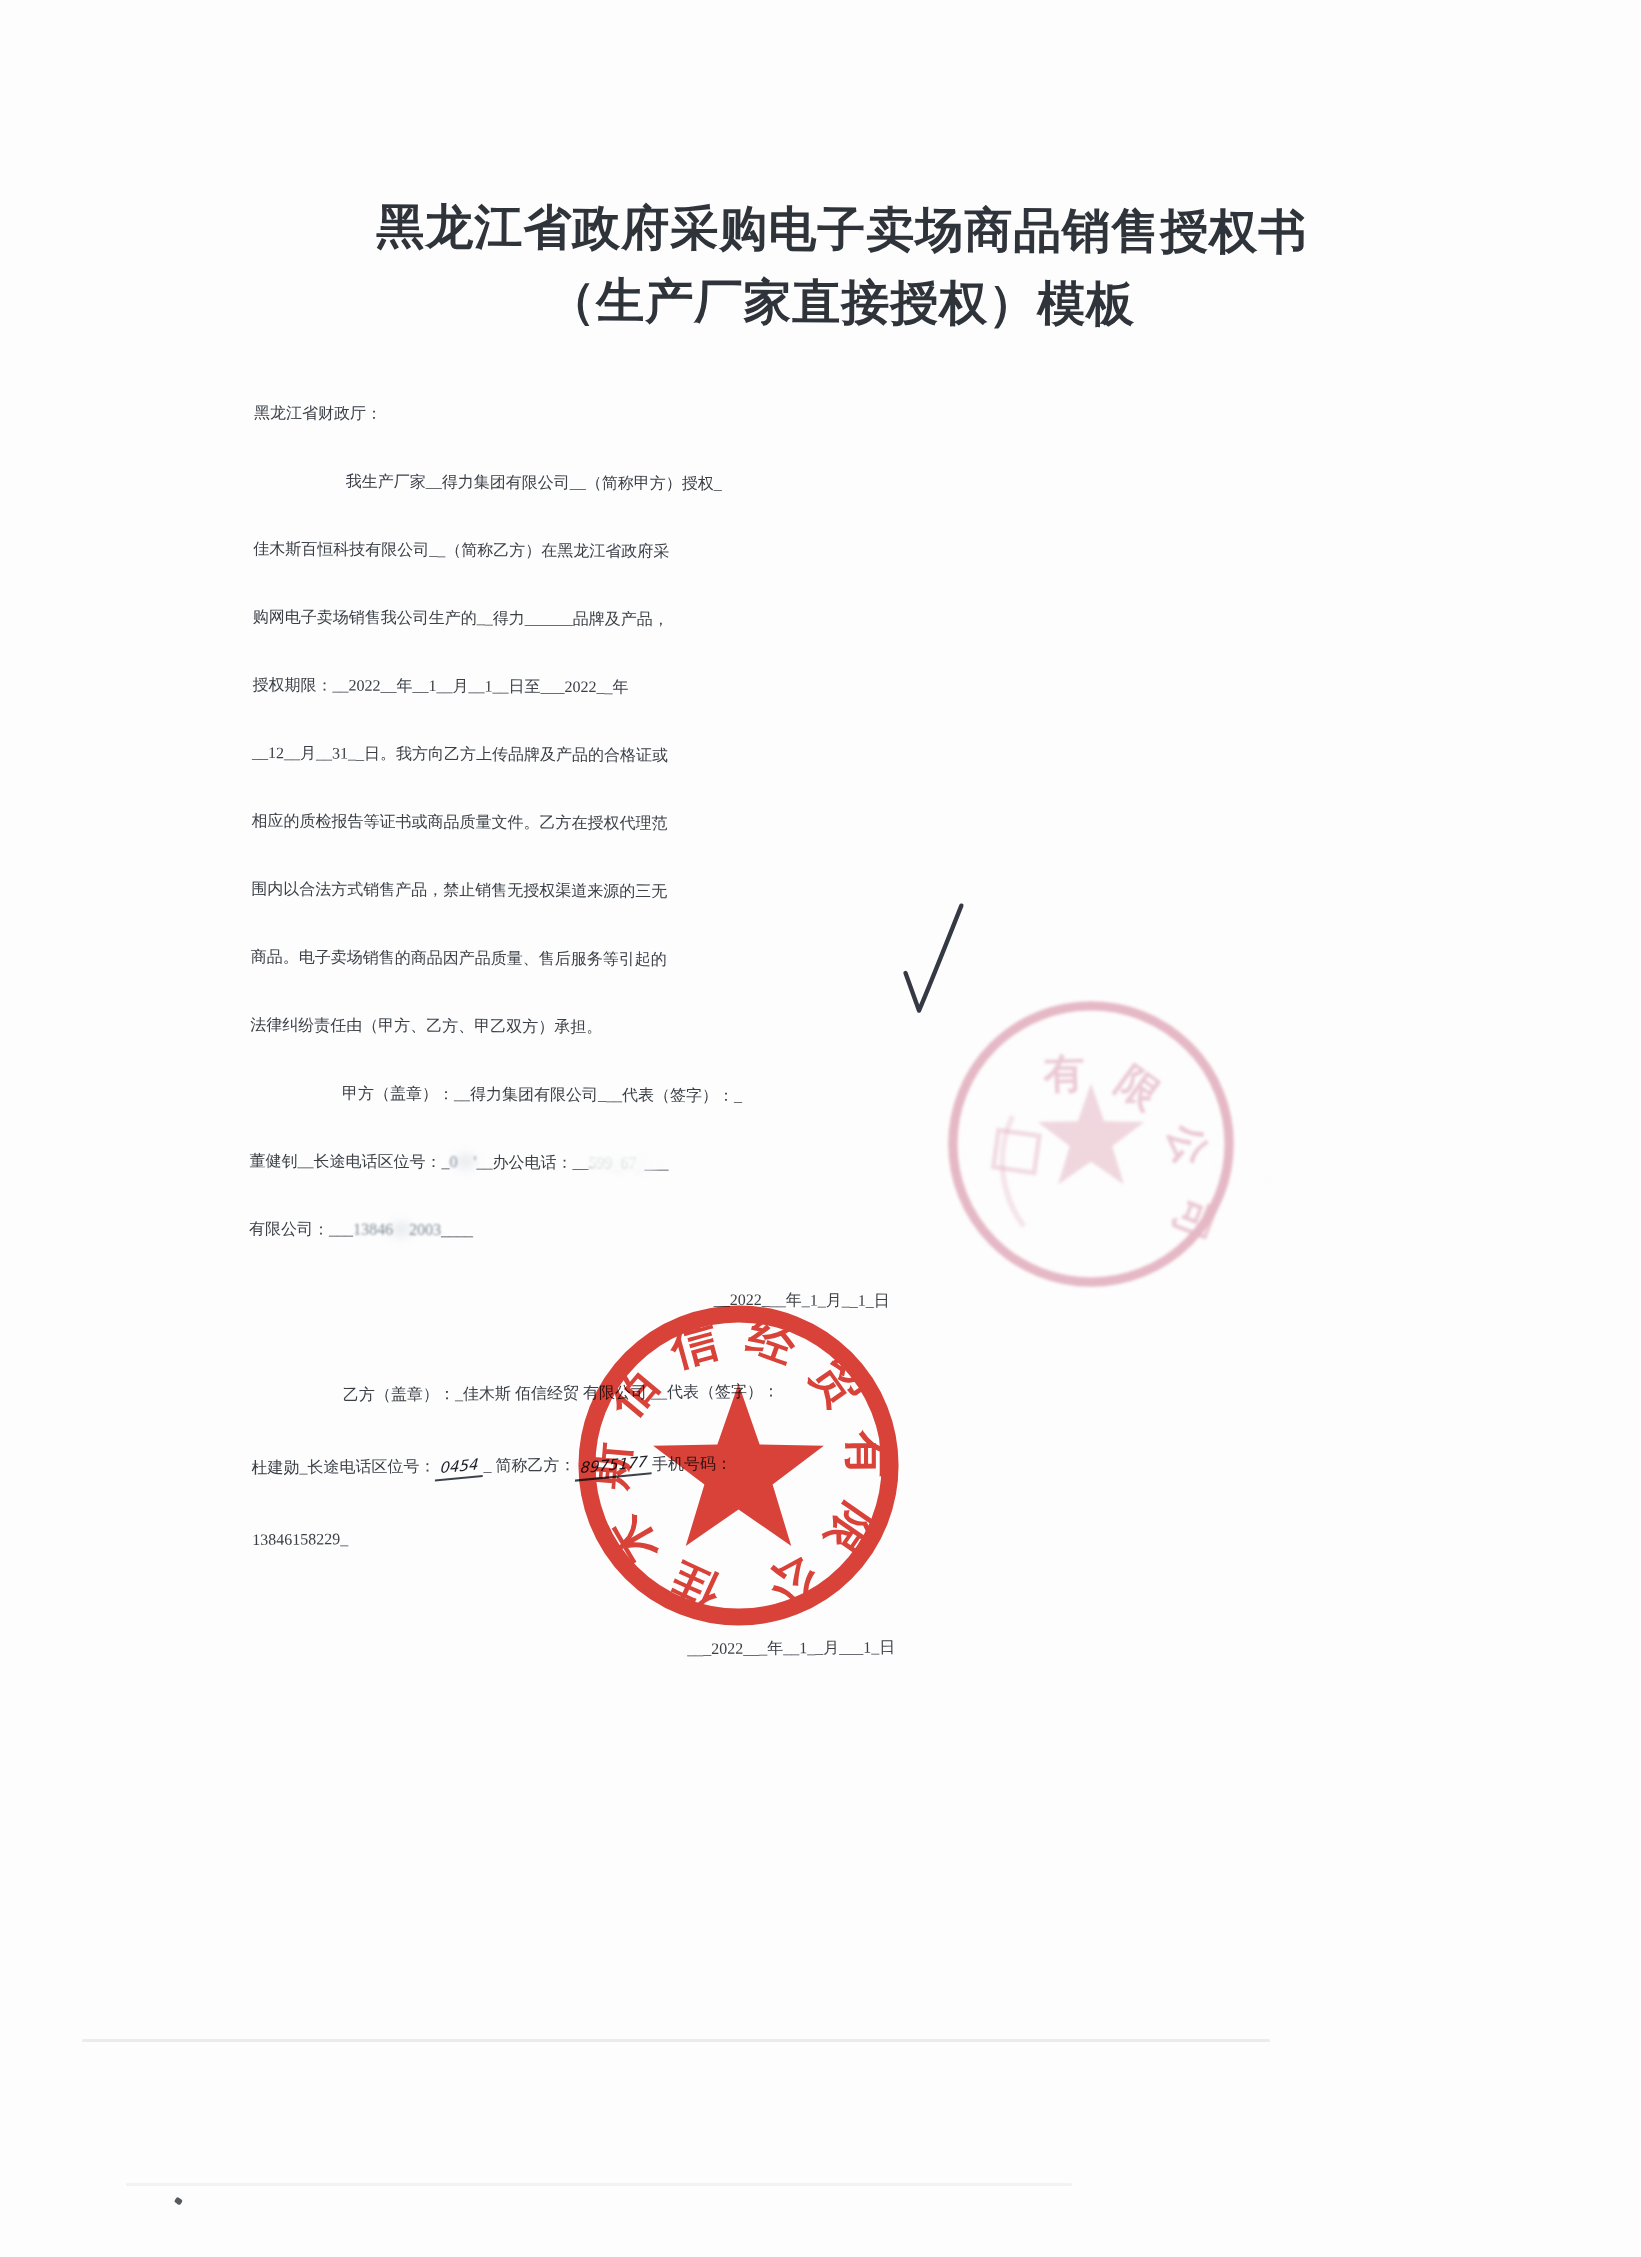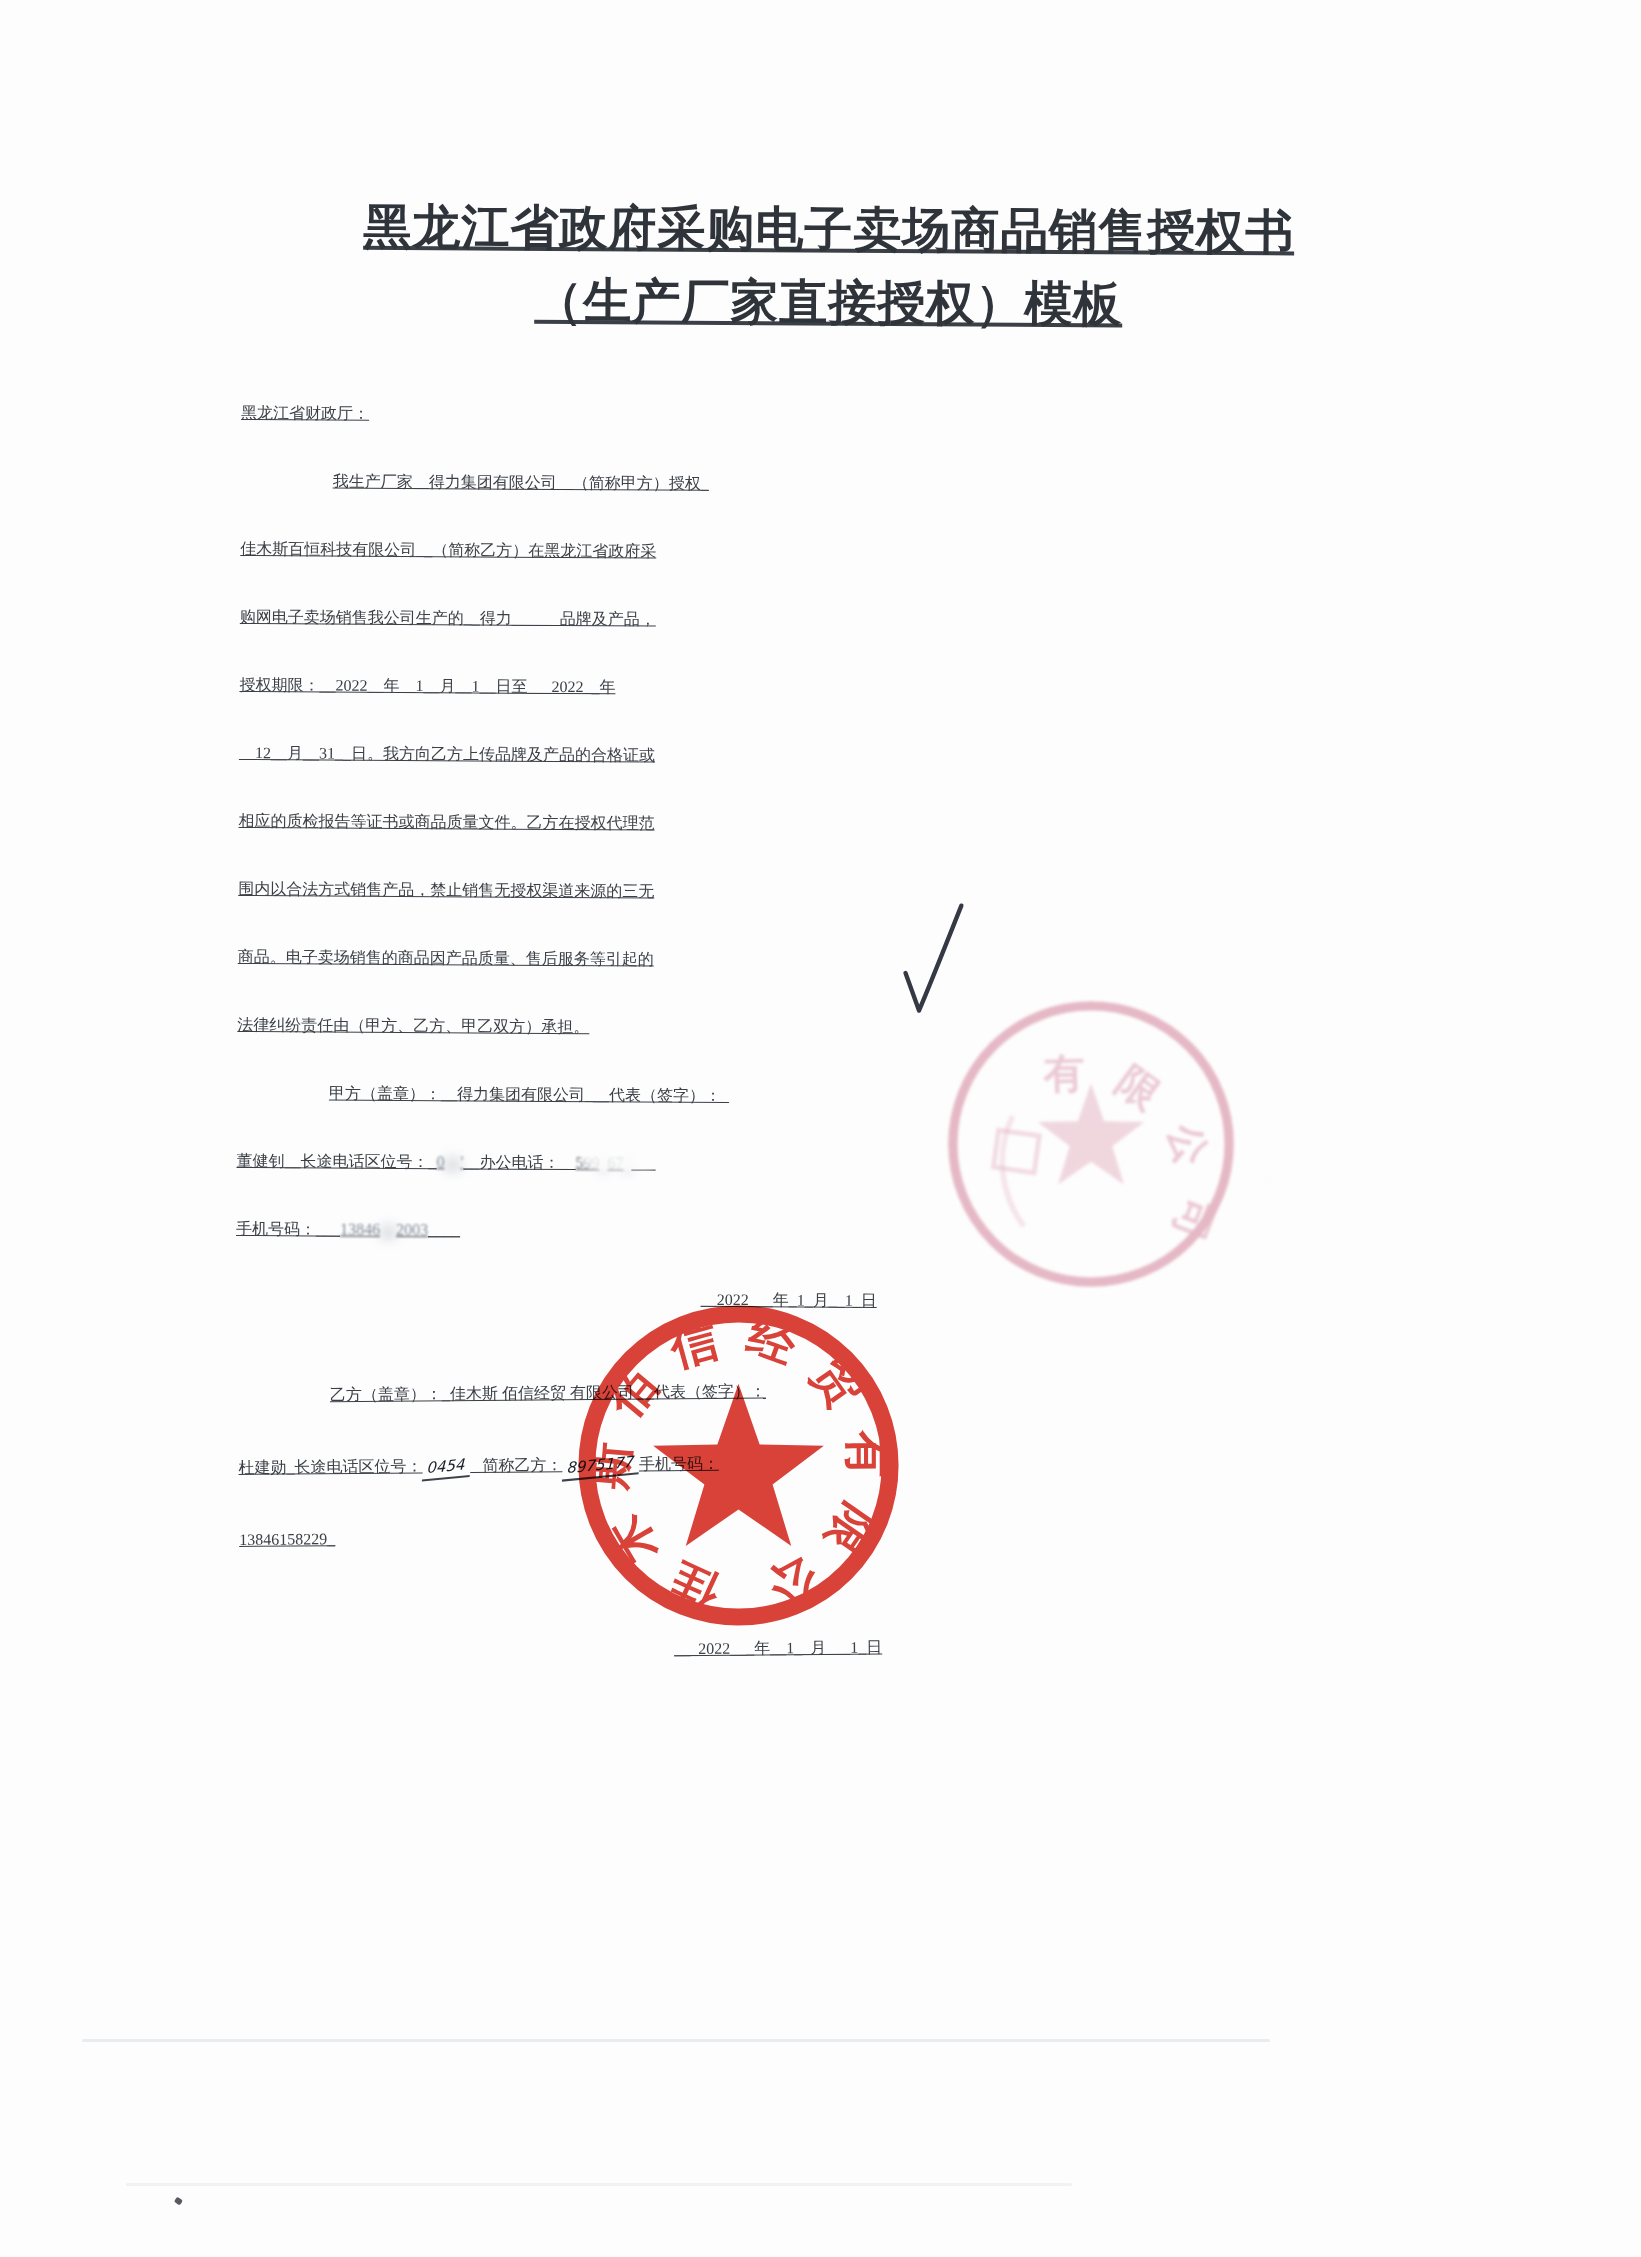--- a/index.html
+++ b/index.html
@@ -1,18 +1,18 @@
 <!DOCTYPE html>
 <html><head>
 <meta charset="utf-8">
 <style>
   html,body{margin:0;padding:0;background:#ffffff;}
   .page{position:relative;width:1641px;height:2257px;background:#fdfdfe;overflow:hidden;
         font-family:"Liberation Serif","DejaVu Serif",serif;color:#3b4046;}
-  .doc{position:absolute;left:239px;top:189px;width:1173px;text-decoration:underline;}
+  .doc{position:absolute;left:252px;top:189px;width:1173px;}
   .sec{transform-origin:left center;}
   .sec-a{transform:rotate(0.35deg);}
   .sec-b{transform:rotate(-0.5deg);margin-top:29px;}
   .title{font-family:"DejaVu Sans","Liberation Sans",sans-serif;font-weight:bold;
          font-size:48px;line-height:73px;text-align:center;color:#2f333a;letter-spacing:1px;
          margin-bottom:44px;}
   .line{line-height:68px;height:68px;white-space:nowrap;}
   .block .line:first-child{text-indent:92px;}
   .salut{line-height:68px;height:68px;white-space:nowrap;}
   .date-a{line-height:68px;height:68px;padding-left:465px;white-space:nowrap;}
@@ -66,21 +66,21 @@
           <div class="line">__12__月__31__日。我方向乙方上传品牌及产品的合格证或</div>
           <div class="line">相应的质检报告等证书或商品质量文件。乙方在授权代理范</div>
           <div class="line">围内以合法方式销售产品，禁止销售无授权渠道来源的三无</div>
           <div class="line">商品。电子卖场销售的商品因产品质量、售后服务等引起的</div>
           <div class="line">法律纠纷责任由（甲方、乙方、甲乙双方）承担。</div>
         </div>
 
       <div class="block">
           <div class="line"><span class="seg">甲方（盖章）：__得力集团有限公司___代表（签字）：_</span></div>
           <div class="line"><span class="seg">董健钊__长途电话区位号：_</span><span class="seg fade">0</span><span class="seg blur">00</span><span class="seg fade">'</span><span class="seg">__办公电话：__</span><span class="seg fade2">599</span><span class="seg blur">0</span><span class="seg fade2">67</span><span class="seg blur">0</span><span class="seg">___</span></div>
-          <div class="line"><span class="seg">手机号码：___</span><span class="seg fade">13846</span><span class="seg blur">00</span><span class="seg fade">2003</span><span class="seg">____</span></div>
+          <div class="line"><span class="seg">有限公司：___</span><span class="seg fade">13846</span><span class="seg blur">00</span><span class="seg fade">2003</span><span class="seg">____</span></div>
         </div>
 
       <div class="date-a">__2022___年_1_月__1_日</div>
     </div>
 
     <div class="sec sec-b">
       <div class="block partyb">
           <div class="line"><span class="seg">乙方（盖章）：_佳木斯 佰信经贸 有限公司  __代表（签字）：</span></div>
           <div class="line"><span class="seg">杜建勋_长途电话区位号：</span><span class="seg hand">0454</span><span class="seg">_ 简称乙方：</span><span class="seg hand">8975177</span><span class="seg">手机号码：</span></div>
           <div class="line"><span class="seg">13846158229_</span></div>

